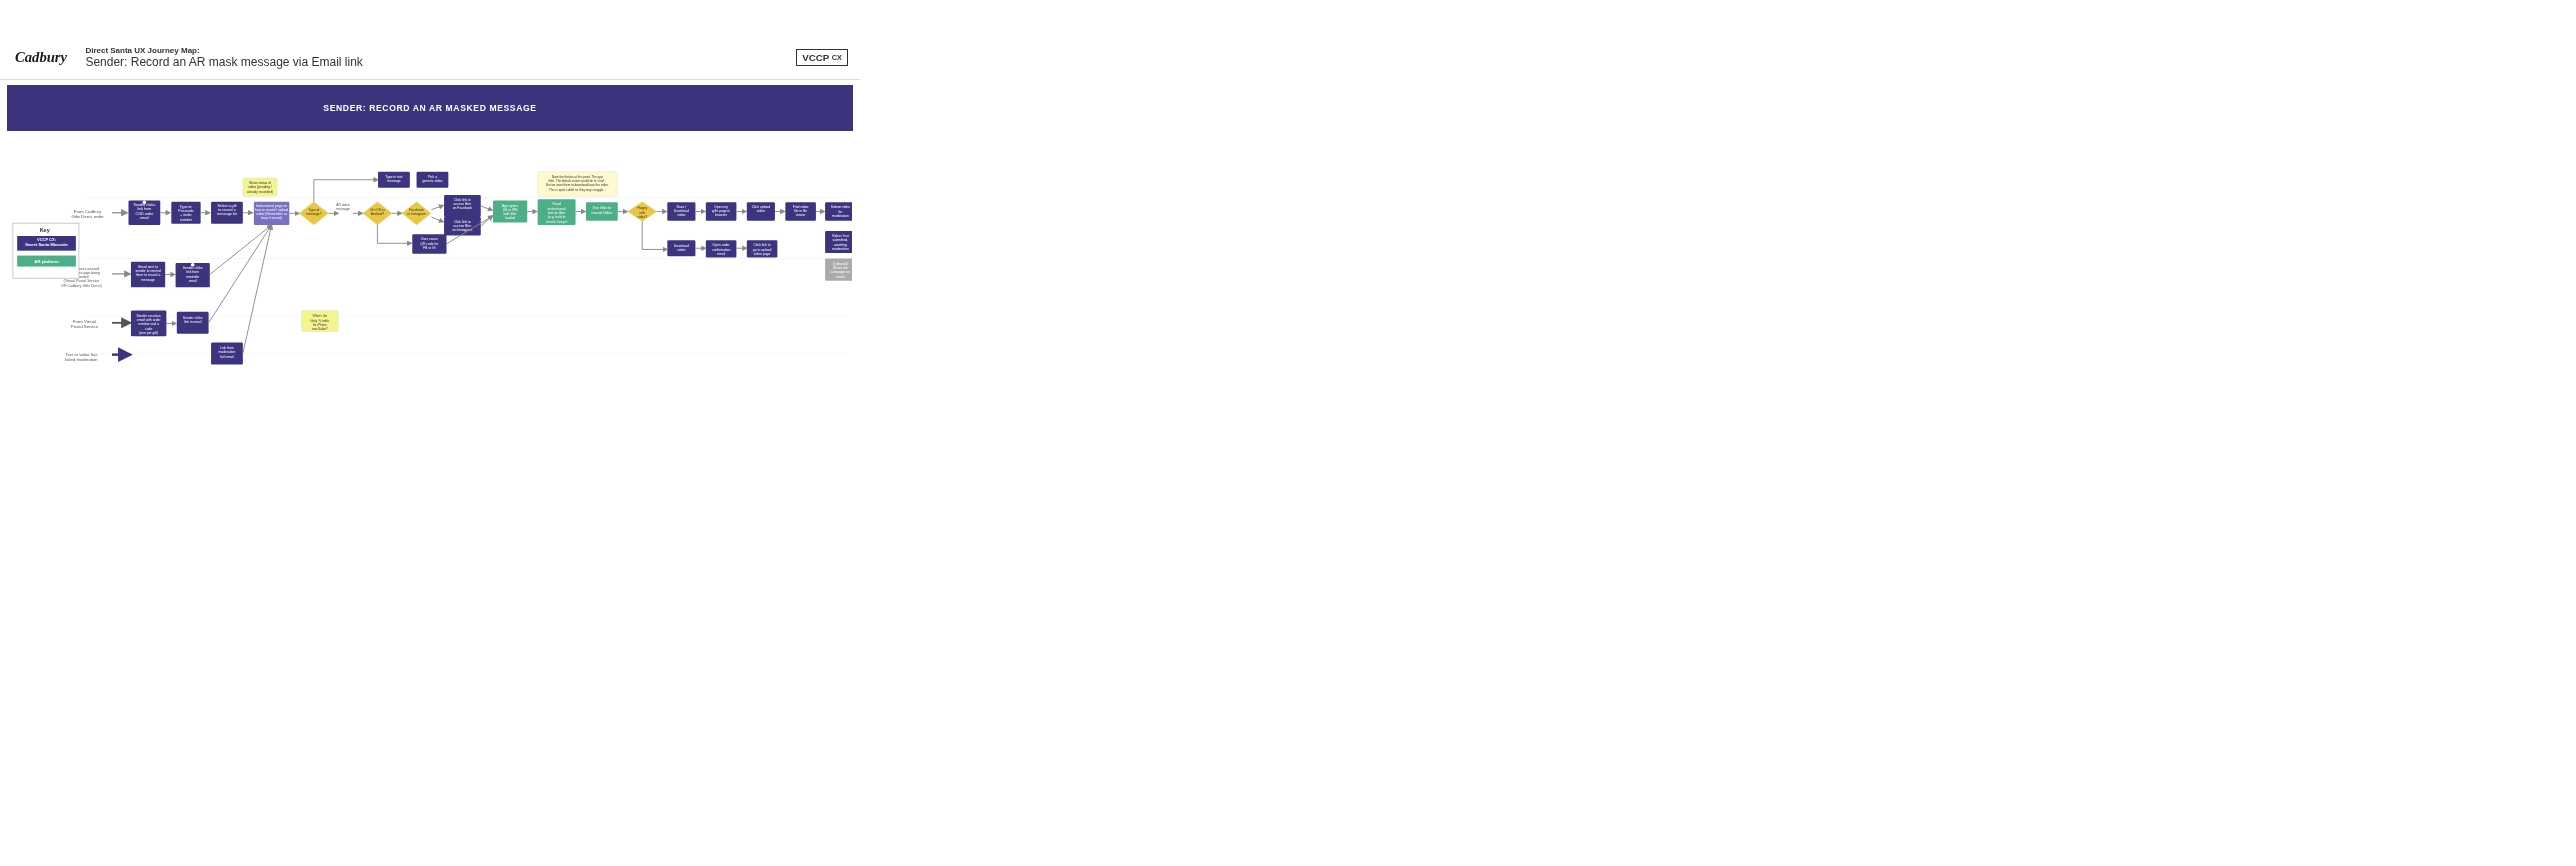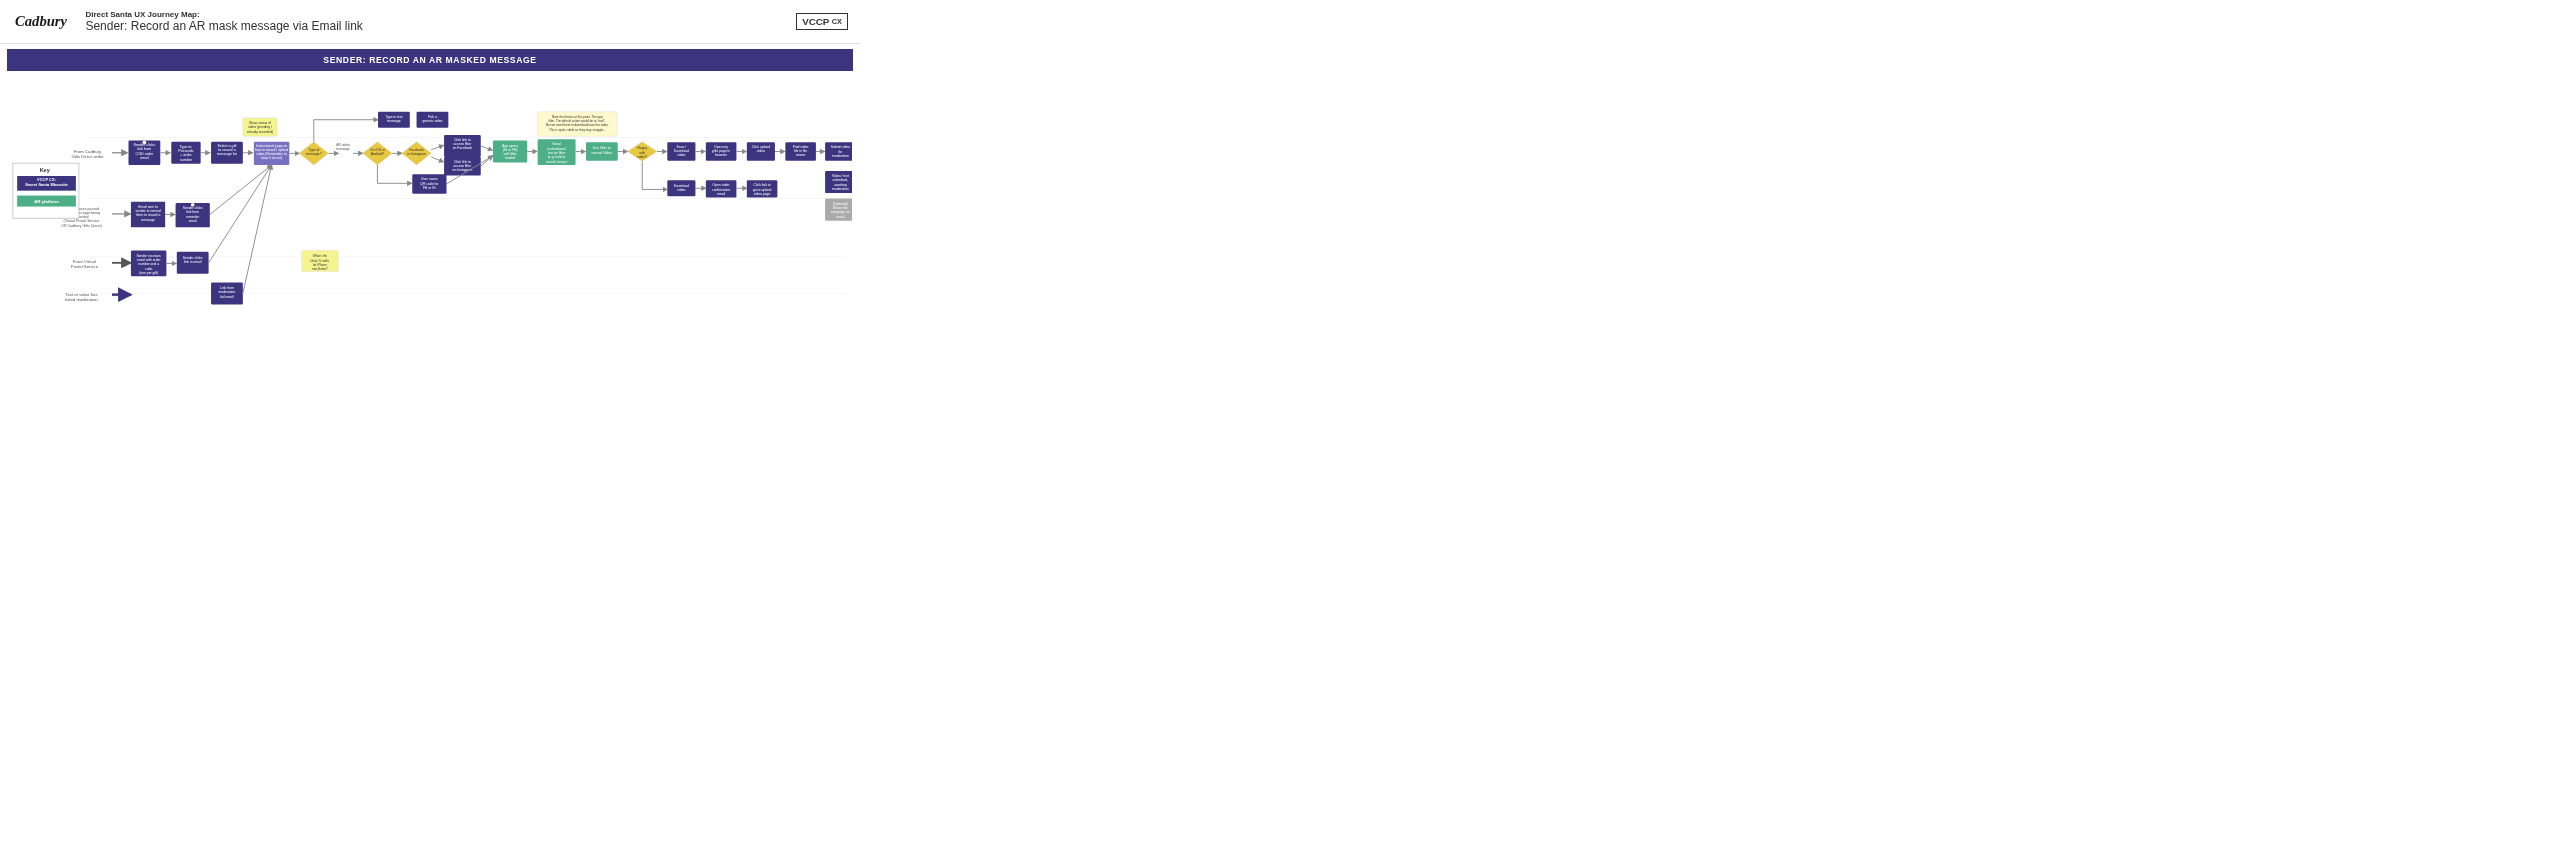--- a/index.html
+++ b/index.html
@@ -6,20 +6,21 @@
     body {
       font-family: Arial, sans-serif;
       background: #fff;
       width: 860px;
       min-height: 289px;
       overflow-x: auto;
     }
     .page-wrapper {
       width: 860px;
       background: #fff;
+      margin-top: 36px;
     }
     
     .header {
       display: flex;
       align-items: center;
       justify-content: space-between;
       padding: 6.1px 12.2px;
       border-bottom: 0.6px solid #ddd;
     }
     .header-left {
@@ -49,21 +50,21 @@
     }
     .vccp-cx {
       font-size: 9.8px;
       font-weight: bold;
     }
     
     .banner {
       background: #3d3480;
       color: white;
       text-align: center;
-      padding: 6px;
+      padding: 18px;
       font-size: 8.6px;
       font-weight: bold;
       letter-spacing: 0.6px;
       margin: 4.9px 7.3px;
     }
     
     .journey-area {
       position: relative;
       width: 844px;
       margin: 0 auto;

